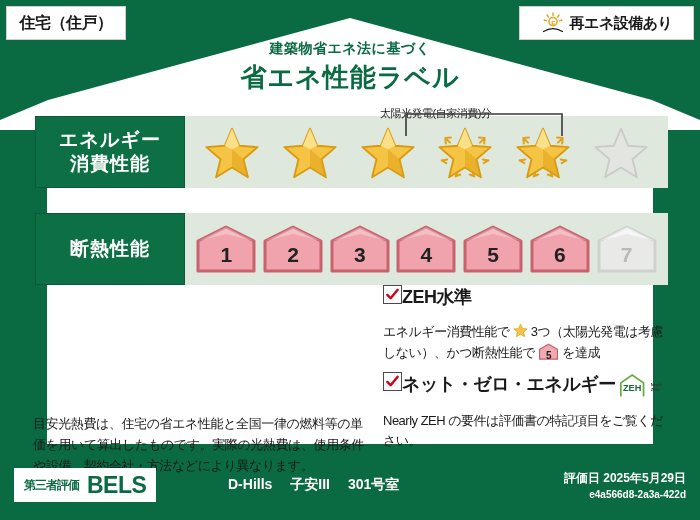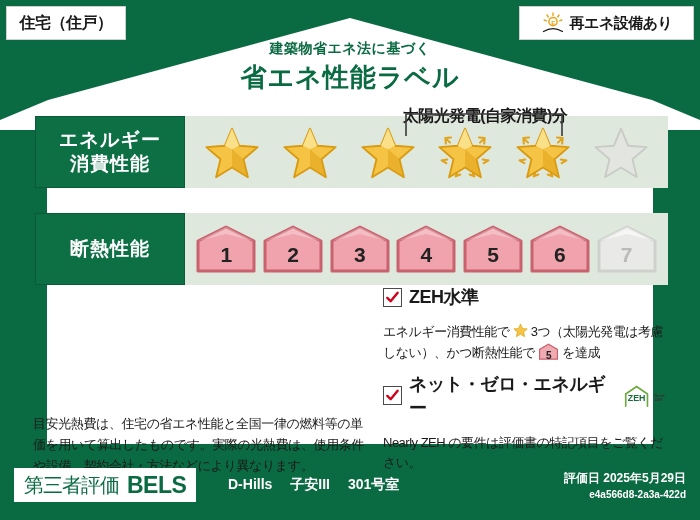--- a/index.html
+++ b/index.html
@@ -79,21 +79,21 @@
   
   .star{ width:60px; height:58px; flex:0 0 auto; }
 
   
   #solar-bracket{
     position:absolute; left:404px; top:108px; width:160px; height:30px;
     pointer-events:none;
   }
   #solar-bracket-label{
     position:absolute; left:380px; top:106px; width:210px;
-    text-align:center; font-size:16px; font-weight:bold; color:#1a1a1a;
+    text-align:left; font-size:11px; font-weight:normal; color:#1a1a1a;
     letter-spacing:-.5px;
   }
 
   
   .house{ width:62px; height:50px; flex:0 0 auto; position:relative; }
   .house-num{
     position:absolute; left:0; right:0; top:19px;
     text-align:center; font-size:21px; font-weight:bold; color:#222;
   }
   .house.off .house-num{ color:#b9b9b9; }
@@ -110,21 +110,21 @@
     letter-spacing:-1px;
   }
   #cost-note{
     position:absolute; left:33px; top:367px; width:333px;
     font-size:13px; line-height:1.62; color:#1a1a1a; letter-spacing:-.4px;margin-top:46px;
   }
 
   
   #zeh-col{ position:absolute; left:383px; top:285px; width:282px; }
   .zeh-item{ margin-bottom:8px; }
-  .zeh-head{ display:flex; align-items:center; gap:7px; }
+  .zeh-head{ display:flex; align-items:flex-start; }
   .chk{
     width:19px; height:19px; flex:0 0 auto;
     border:1.5px solid #4a4a4a; background:#fff;
     display:flex; align-items:center; justify-content:center;
   }
   .chk svg{ width:15px; height:15px; }
   .zeh-title{ font-size:18px; font-weight:bold; color:#1a1a1a; letter-spacing:-.5px; }
   .zeh-body{
     margin-top:13px; font-size:13px; line-height:1.6; color:#1a1a1a;
     letter-spacing:-.5px;
@@ -140,21 +140,21 @@
   
   #footer{
     position:absolute; left:0; bottom:0; width:700px; height:62px;
     color:#ffffff;
   }
   #bels-tag{
     position:absolute; left:14px; top:10px; height:34px;
     background:#ffffff; padding:0 10px;
     display:flex; align-items:center; gap:8px;
   }
-  #bels-jp{ font-size:20px; font-weight:normal; color:#0a6b42; letter-spacing:-1px; }
+  #bels-jp{ font-size:12px; font-weight:bold; color:#0a6b42; letter-spacing:-1px; }
   #bels-en{ font-size:23px; font-weight:bold; color:#0a6b42; letter-spacing:-.5px; }
   #prop-info{
     position:absolute; left:228px; top:18px;
     font-size:14px; font-weight:bold; color:#ffffff;
     display:flex; gap:18px;
   }
   #eval-block{
     position:absolute; right:14px; top:12px; text-align:right;
   }
   #eval-date{ font-size:12px; font-weight:bold; }

